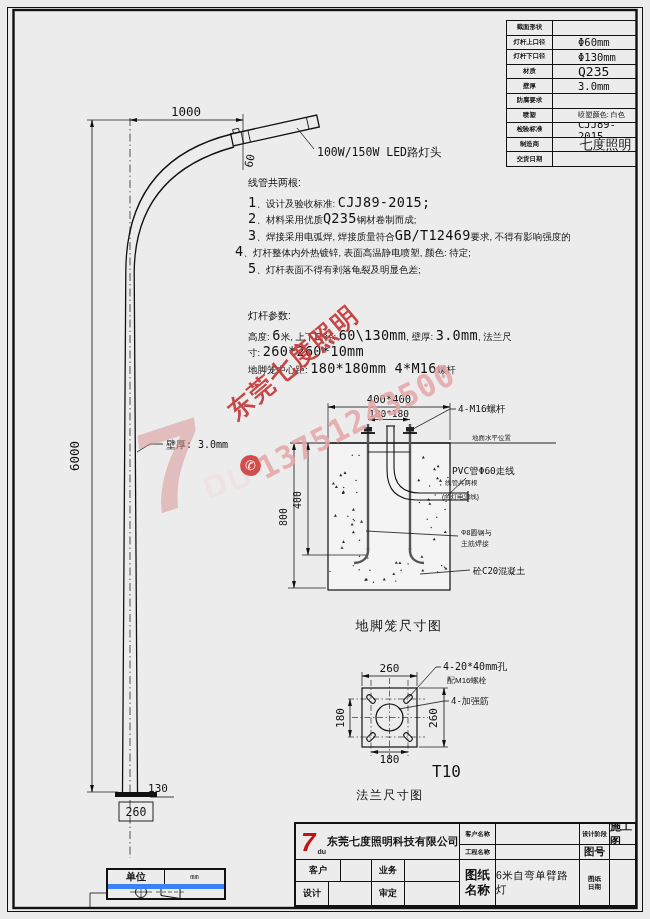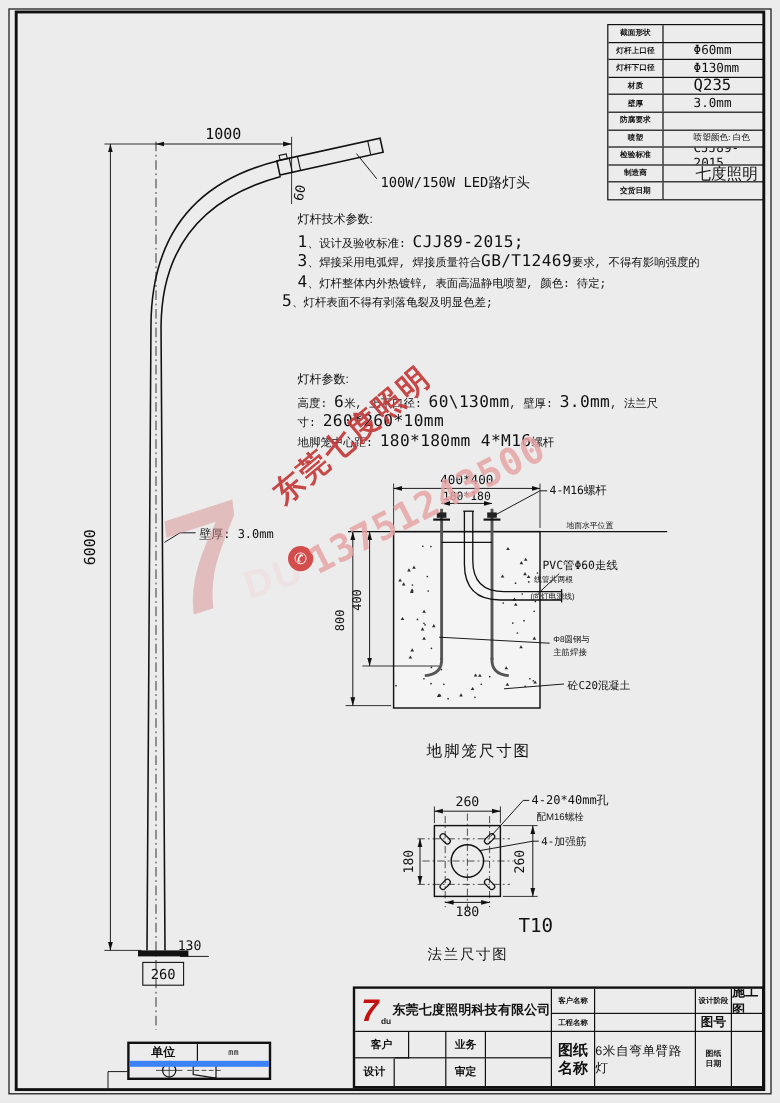--- a/index.html
+++ b/index.html
@@ -5,21 +5,21 @@
   html,body{margin:0;padding:0;background:#e4e4e4;}
   #sheet{position:relative;width:650px;height:919px;background:#ececec;overflow:hidden;
          font-family:"Liberation Sans",sans-serif;color:#111;}
   svg text{fill:#111;}
   .cad{font-family:"DejaVu Sans Mono",monospace;}
   .zh{font-family:"Liberation Sans",sans-serif;}
   
   .notes{position:absolute;z-index:2;}
   .notes .nline{height:16.6px;white-space:nowrap;}
   .notes .nline span{vertical-align:baseline;}
-  .notes .z{font-size:9.5px;font-family:Liberation Mono, monospace;}
+  .notes .z{font-size:9.5px;font-family:Liberation Sans, sans-serif;}
   .notes .L{font-size:13.5px;font-family:"DejaVu Sans Mono",monospace;letter-spacing:.3px;}
   .notes .ntitle{font-size:10px;height:16.6px;}
   #tech-notes .nline:nth-child(5){margin-left:-13px;}
   
   #spec-table{position:absolute;left:506px;top:20px;width:131px;height:147px;
     border:1.6px solid #111;display:flex;flex-direction:column;z-index:2;box-sizing:border-box;}
   .sp-row{flex:1;display:flex;border-bottom:1px solid #111;min-height:0;}
   .sp-row:last-child{border-bottom:none;}
   .sp-l{width:45px;border-right:1px solid #111;font-size:6.4px;font-weight:bold;
         display:flex;align-items:center;justify-content:center;text-align:center;}
@@ -289,22 +289,23 @@
       <line x1="90" y1="893" x2="90" y2="907" stroke-width="0.8"></line>
       <circle cx="141" cy="892" r="5.5"></circle>
       <line x1="130" y1="892" x2="152" y2="892" stroke-width="0.6"></line>
       <line x1="141" y1="884" x2="141" y2="900" stroke-width="0.6"></line>
       <polygon points="161,888.5 180,885.5 180,898.5 161,895.5"></polygon>
       <line x1="156" y1="892" x2="186" y2="892" stroke-width="0.6" stroke-dasharray="4 2"></line>
     </g>
   </svg>
 
   <div id="tech-notes" class="notes" style="left:248px;top:176px;width:390px;">
-    <div class="ntitle">灯杆技术参数:</div>
+    <div class="ntitle">线管共两根:</div>
   <div class="nline"><span class="L">1</span><span class="z">、设计及验收标准: </span><span class="L">CJJ89-2015;</span></div>
+      <div class="nline"><span class="L">2</span><span class="z">、材料采用优质</span><span class="L">Q235</span><span class="z">钢材卷制而成;</span></div>
       <div class="nline"><span class="L">3</span><span class="z">、焊接采用电弧焊, 焊接质量符合</span><span class="L">GB/T12469</span><span class="z">要求, 不得有影响强度的</span></div>
       <div class="nline"><span class="L">4</span><span class="z">、灯杆整体内外热镀锌, 表面高温静电喷塑, 颜色: 待定;</span></div>
       <div class="nline"><span class="L">5</span><span class="z">、灯杆表面不得有剥落龟裂及明显色差;</span></div>
     </div>
 
   <div id="pole-params" class="notes" style="left:248px;top:309px;width:390px;">
     <div class="ntitle">灯杆参数:</div>
   <div class="nline"><span class="z">高度: </span><span class="L">6</span><span class="z">米, 上下口径: </span><span class="L">60\130mm</span><span class="z">, 壁厚: </span><span class="L">3.0mm</span><span class="z">, 法兰尺</span></div>
       <div class="nline"><span class="z">寸: </span><span class="L">260*260*10mm</span></div>
       <div class="nline"><span class="z">地脚笼中心距: </span><span class="L">180*180mm  4*M16</span><span class="z">螺杆</span></div>

